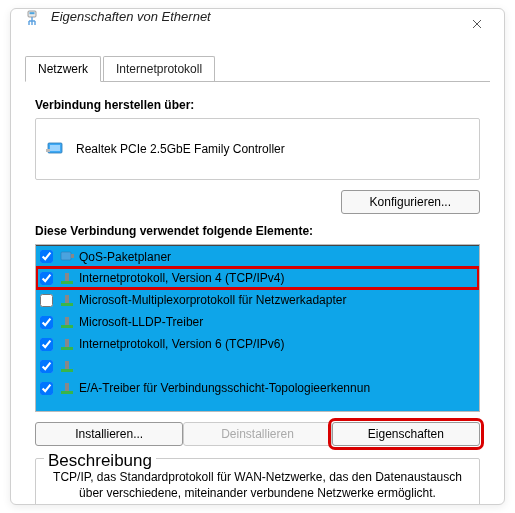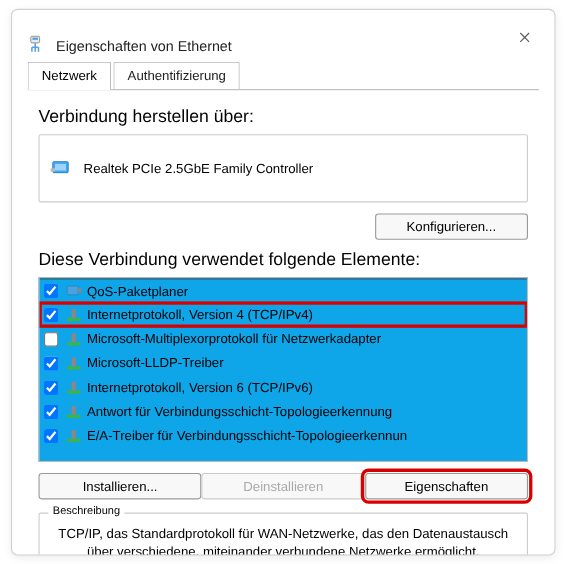--- a/index.html
+++ b/index.html
@@ -18,23 +18,24 @@
     margin: 8px 10px;
     border: 1px solid #d0d0d0;
     border-radius: 6px;
     background: #fff;
     box-shadow: 0 2px 8px rgba(0,0,0,0.08);
     overflow: hidden;
     height: 497px;
   }
   .titlebar {
     display: flex;
-    align-items: flex-end;
+    align-items: flex-start;
     height: 40px;
     padding: 0 12px;
+    font-style: italic;
   }
   .titlebar-icon {
     width: 18px;
     height: 18px;
     margin-right: 10px;
     display: flex;
     align-items: center;
     justify-content: center;
   }
   .titlebar-title {
@@ -81,23 +82,24 @@
     z-index: 2;
   }
   .tab.inactive {
     background: #fff;
     color: #222;
   }
   .tabpanel {
     padding: 16px 10px 10px 10px;
   }
   .label {
-    font-size: 16px;
+    font-size: 12px;
     color: #000;
     margin-bottom: 6px;
+    font-weight: bold;
   }
   .adapter-row {
     display: flex;
     align-items: center;
     border: 1px solid #ccc;
     background: #fff;
     padding: 20px 8px;
     margin-bottom: 10px;
     border-radius: 2px;
   }
@@ -182,21 +184,21 @@
     border-radius: 2px;
     position: relative;
     padding: 10px 10px 6px 10px;
   }
   .groupbox .gb-title {
     position: absolute;
     top: -8px;
     left: 8px;
     background: #fff;
     padding: 0 4px;
-    font-size: 10px;
+    font-size: 17px;
   }
   .desc-text {
     font-size: 12px;
     line-height: 1.35;
     text-align: center;
   }
   
   .listbox::-webkit-scrollbar { width: 16px; }
   .listbox::-webkit-scrollbar-track { background: #f0f0f0; }
   .listbox::-webkit-scrollbar-thumb { background: #c2c2c2; border-radius: 0; }
@@ -222,21 +224,21 @@
     <div class="titlebar-close">
       <svg width="14" height="14" viewBox="0 0 14 14">
           <path class="close-x" d="M3 3 L11 11 M11 3 L3 11"></path>
         </svg>
     </div>
   </div>
 
   <div class="content">
     <div class="tabs">
       <div class="tab active">Netzwerk</div>
-      <div class="tab inactive">Authentifizierung</div>
+      <div class="tab inactive">Internetprotokoll</div>
     </div>
 
     <div class="tabpanel">
       <div class="label">Verbindung herstellen über:</div>
 
       <div class="adapter-row">
         <span class="adapter-icon">
           <svg width="24" height="20" viewBox="0 0 24 20">
             <rect x="4" y="4" width="14" height="10" rx="1" fill="#3fa9f5" stroke="#2878b5" stroke-width="0.8"></rect>
             <rect x="6" y="6" width="10" height="6" fill="#9cd4ff"></rect>
@@ -304,21 +306,20 @@
           <span class="text">Internetprotokoll, Version 6 (TCP/IPv6)</span>
         </div>
         <div class="listrow">
           <input type="checkbox" checked="" style="">
           <span class="proto-icon">
             <svg width="16" height="16" viewBox="0 0 16 16">
                 <rect x="2" y="11" width="12" height="3" fill="#39b54a"></rect>
                 <rect x="6" y="3" width="4" height="8" fill="#888"></rect>
               </svg>
           </span>
-          <span class="text">Antwort für Verbindungsschicht-Topologieerkennung</span>
         </div>
         <div class="listrow">
           <input type="checkbox" checked="" style="">
           <span class="proto-icon">
             <svg width="16" height="16" viewBox="0 0 16 16">
                 <rect x="2" y="11" width="12" height="3" fill="#39b54a"></rect>
                 <rect x="6" y="3" width="4" height="8" fill="#888"></rect>
               </svg>
           </span>
           <span class="text">E/A-Treiber für Verbindungsschicht-Topologieerkennun</span>

